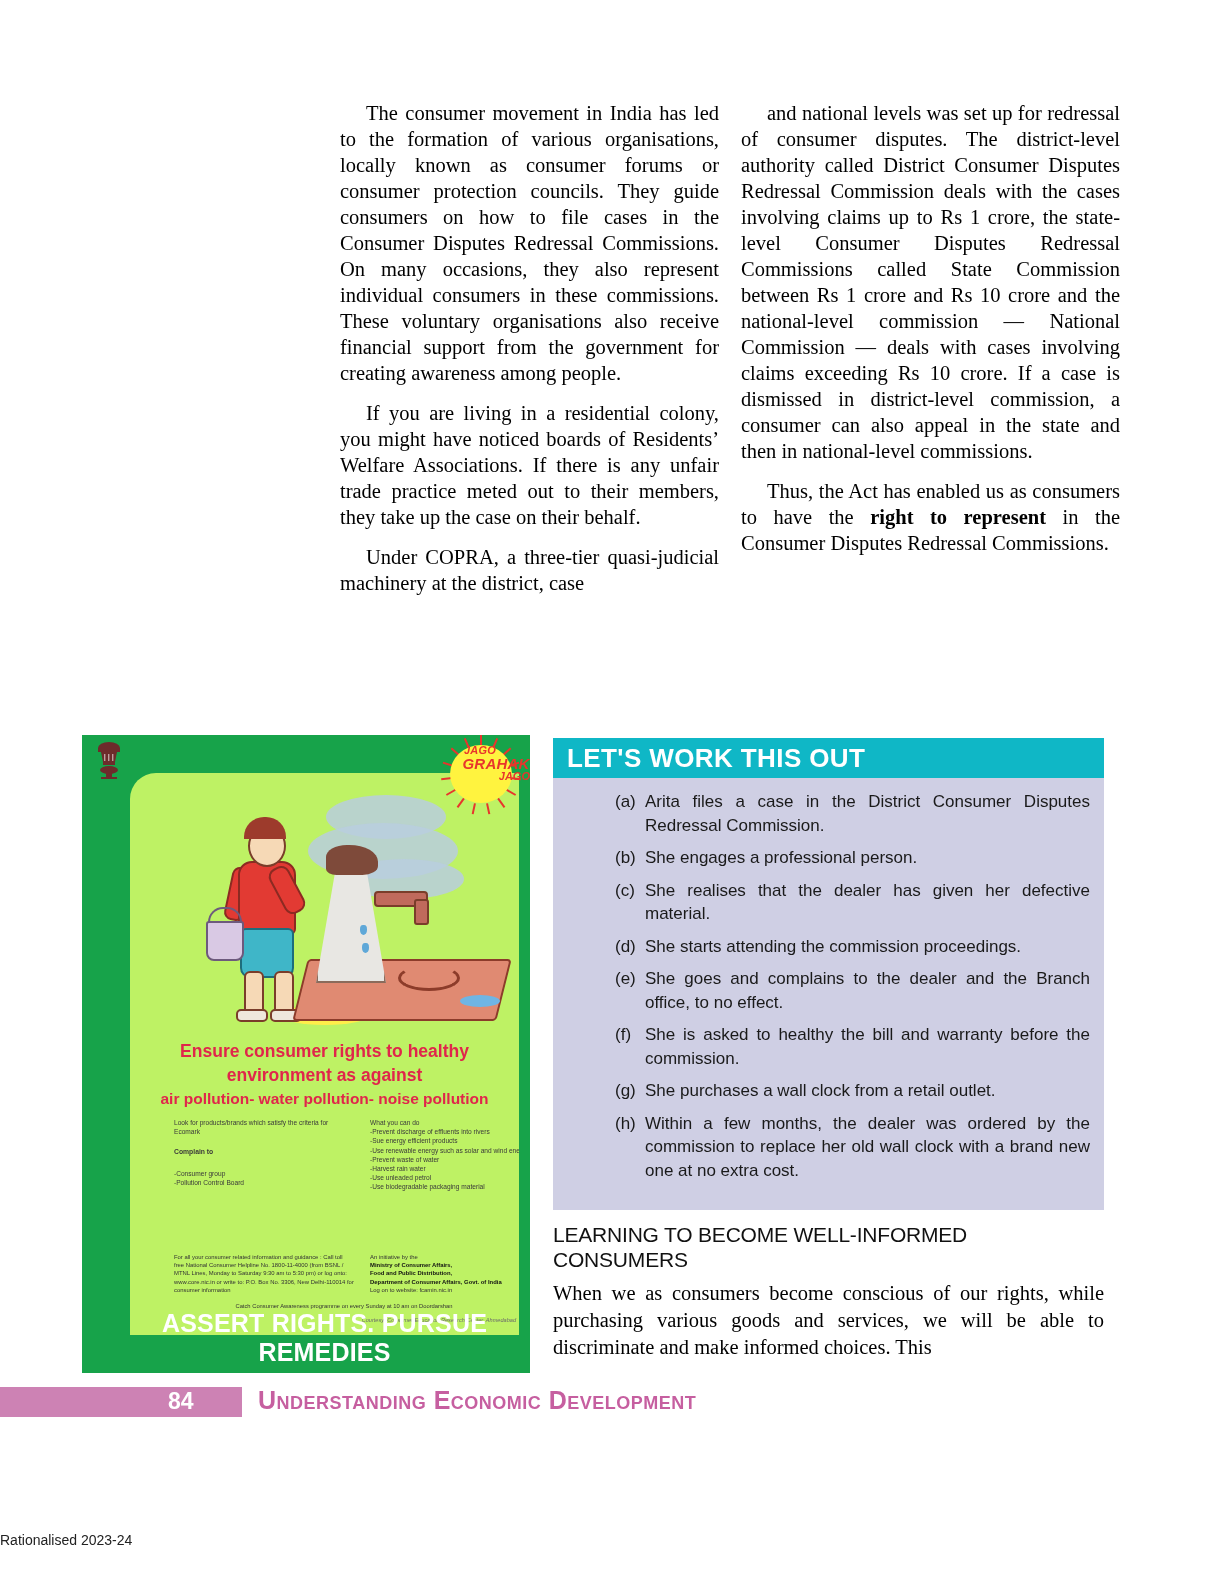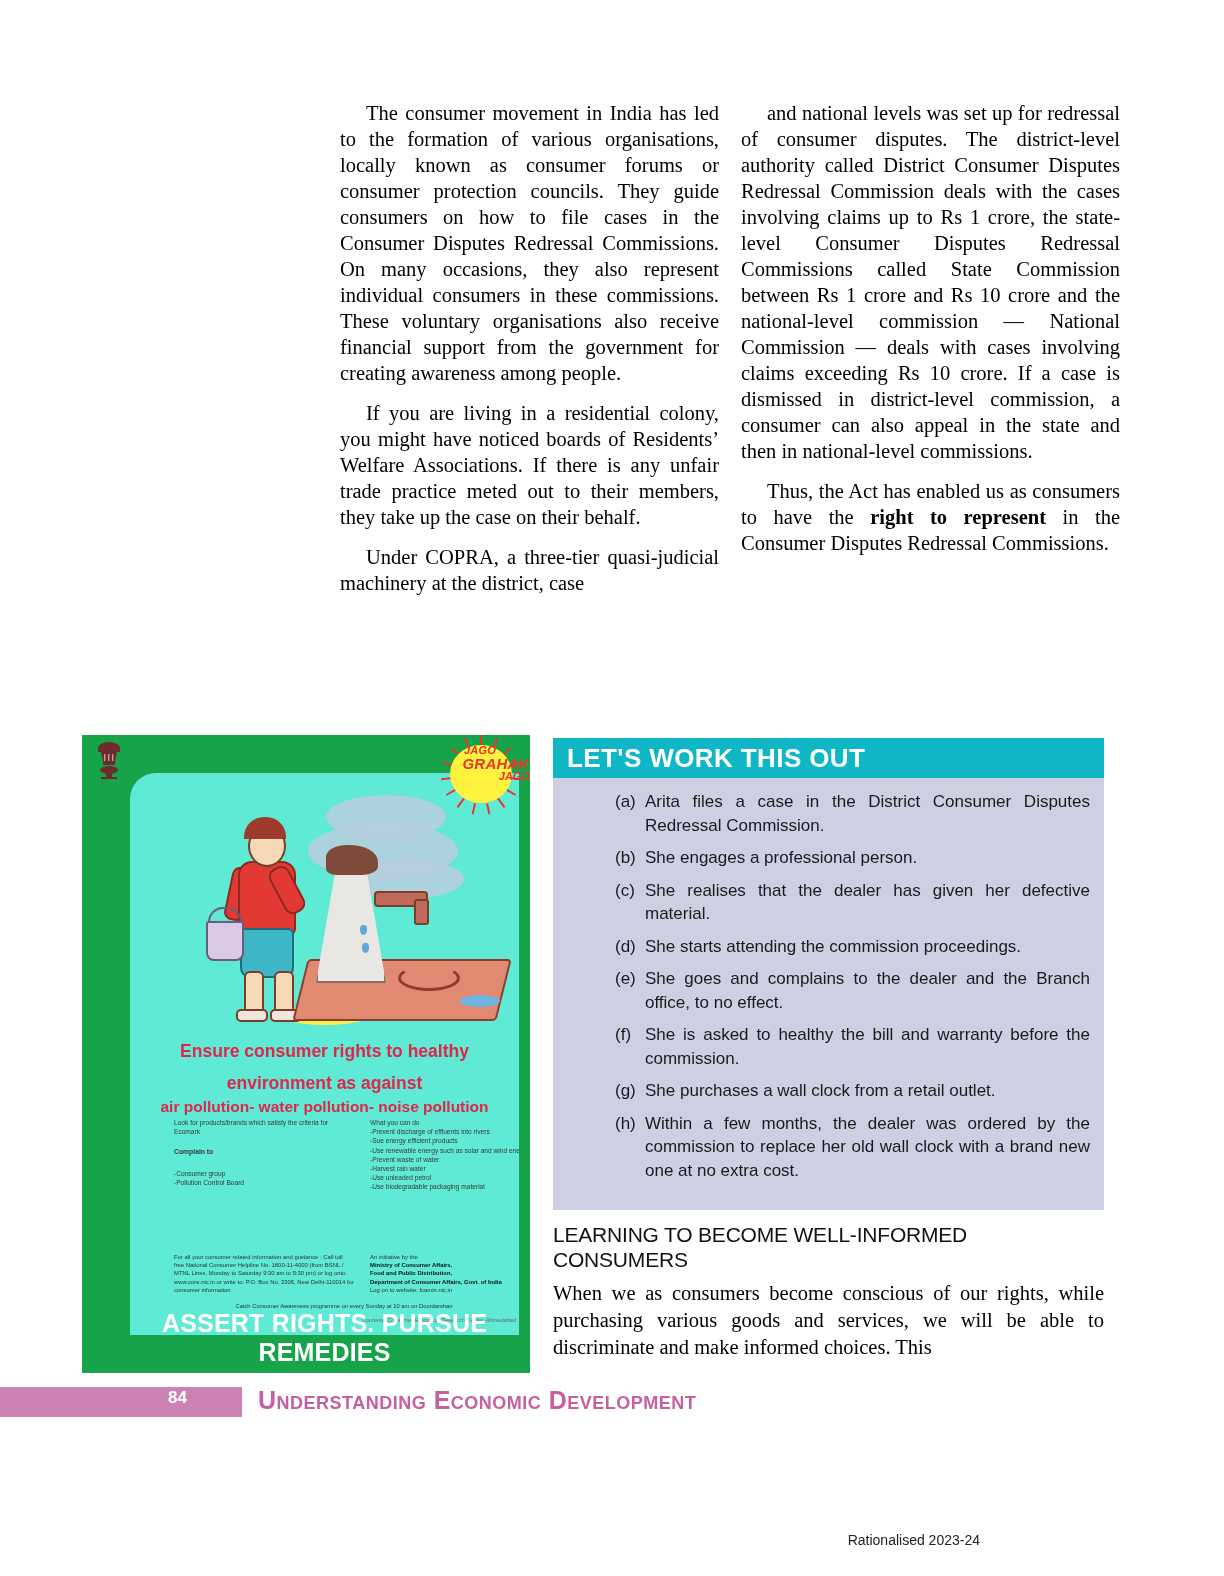--- a/index.html
+++ b/index.html
@@ -12,21 +12,21 @@
   .col p{margin:0 0 14px 0;font-family:"Liberation Serif",serif;font-size:20.5px;
          line-height:26px;text-align:justify;text-indent:26px;
          -webkit-hyphens:none;hyphens:none;}
   .col p b{font-weight:bold;}
 
   
   .poster{position:absolute;left:82px;top:735px;width:448px;height:638px;
           background:#17a34a;box-sizing:border-box;overflow:hidden;}
   .poster .emblem{position:absolute;left:10px;top:4px;width:34px;height:44px;}
   .poster .innercard{position:absolute;left:48px;top:38px;width:389px;height:562px;
-          background:#5eead4;border-top-left-radius:26px;overflow:hidden;}
+          background:#bef264;border-top-left-radius:26px;overflow:hidden;}
 
   
   .jago{position:absolute;right:6px;top:2px;width:88px;height:74px;}
   .jago .sun{position:absolute;left:14px;top:8px;width:62px;height:58px;border-radius:50%;
              background:#fff33f;}
   .jago .ray{position:absolute;background:#e8352c;width:2px;height:11px;left:44px;top:-2px;
              transform-origin:1px 40px;}
   .jago .txt{position:absolute;left:16px;top:8px;width:88px;text-align:center;
              font-family:"Liberation Sans",sans-serif;font-weight:bold;font-style:italic;
              color:#e8352c;line-height:1.0;}
@@ -80,21 +80,21 @@
   .drop{position:absolute;background:#5fa8d8;border-radius:50% 50% 60% 60%;width:7px;height:10px;}
   .hose{position:absolute;left:268px;top:192px;width:56px;height:20px;
           border:3px solid #8c3c2a;border-radius:50%;border-top-color:transparent;}
   .puddle{position:absolute;left:330px;top:222px;width:40px;height:12px;background:#6fb5e4;
           border-radius:50%;}
 
   
   .slogan{position:absolute;left:0;top:266px;width:389px;text-align:center;
           font-family:"Liberation Sans",sans-serif;color:#e0264b;font-weight:bold;}
   .slogan .l1{font-size:17.5px;line-height:24px;}
-  .slogan .l2{font-size:17.5px;line-height:24px;margin-top:8px;}
+  .slogan .l2{font-size:17.5px;line-height:24px;}
   .slogan .l3{font-size:15.5px;line-height:23px;}
 
   
   .fine{position:absolute;left:0;top:345px;width:389px;height:180px;
         font-family:"Liberation Sans",sans-serif;color:#3a3a3a;}
   .fine .fcol{position:absolute;top:0;}
   .fine .fl{left:44px;width:160px;}
   .fine .fr{left:240px;width:200px;}
   .fine .tiny{font-size:6.6px;line-height:9.2px;}
   .fine .tinyb{font-size:6.8px;line-height:9.4px;font-weight:bold;}
@@ -131,25 +131,25 @@
   
   .sect{position:absolute;left:553px;top:1222px;width:551px;}
   .sect h3{margin:0 0 8px 0;font-family:"Liberation Sans",sans-serif;font-size:21px;
            font-weight:normal;line-height:25px;color:#111;letter-spacing:-.2px;}
   .sect p{margin:0;font-family:"Liberation Serif",serif;font-size:20.5px;line-height:27px;
           text-align:justify;}
 
   
   .footbar{position:absolute;left:0;top:1387px;width:242px;height:30px;background:#cd82b4;}
   .footnum{position:absolute;left:168px;top:1388px;width:60px;height:34px;
-           font-family:"Liberation Sans",sans-serif;font-weight:bold;font-size:17px;color:#fff;}
+           font-family:"Liberation Sans",sans-serif;font-weight:bold;font-size:23px;color:#fff;}
   .foottitle{position:absolute;left:258px;top:1386px;
            font-family:"Liberation Sans",sans-serif;font-weight:bold;font-size:25px;
            color:#c65fa0;font-variant:small-caps;letter-spacing:.5px;}
-  .rationalised{position:absolute;left:0;top:1532px;width:980px;text-align:right;
+  .rationalised{position:absolute;left:0;top:1532px;width:980px;text-align:left;
            font-family:"Liberation Sans",sans-serif;font-size:14px;color:#222;}
 </style>
 </head>
 <body>
 
 <div class="cols">
   <div class="col">
     <p>The consumer movement in India has led to the formation of various organisations, locally known as consumer forums or consumer protection councils. They guide consumers on how to file cases in the Consumer Disputes Redressal Commissions. On many occasions, they also represent individual consumers in these commissions. These voluntary organisations also receive financial support from the government for creating awareness among people.</p>
     <p>If you are living in a residential colony, you might have noticed boards of Residents’ Welfare Associations. If there is any unfair trade practice meted out to their members, they take up the case on their behalf.</p>
     <p>Under COPRA, a three-tier quasi-judicial machinery at the district, case</p>

